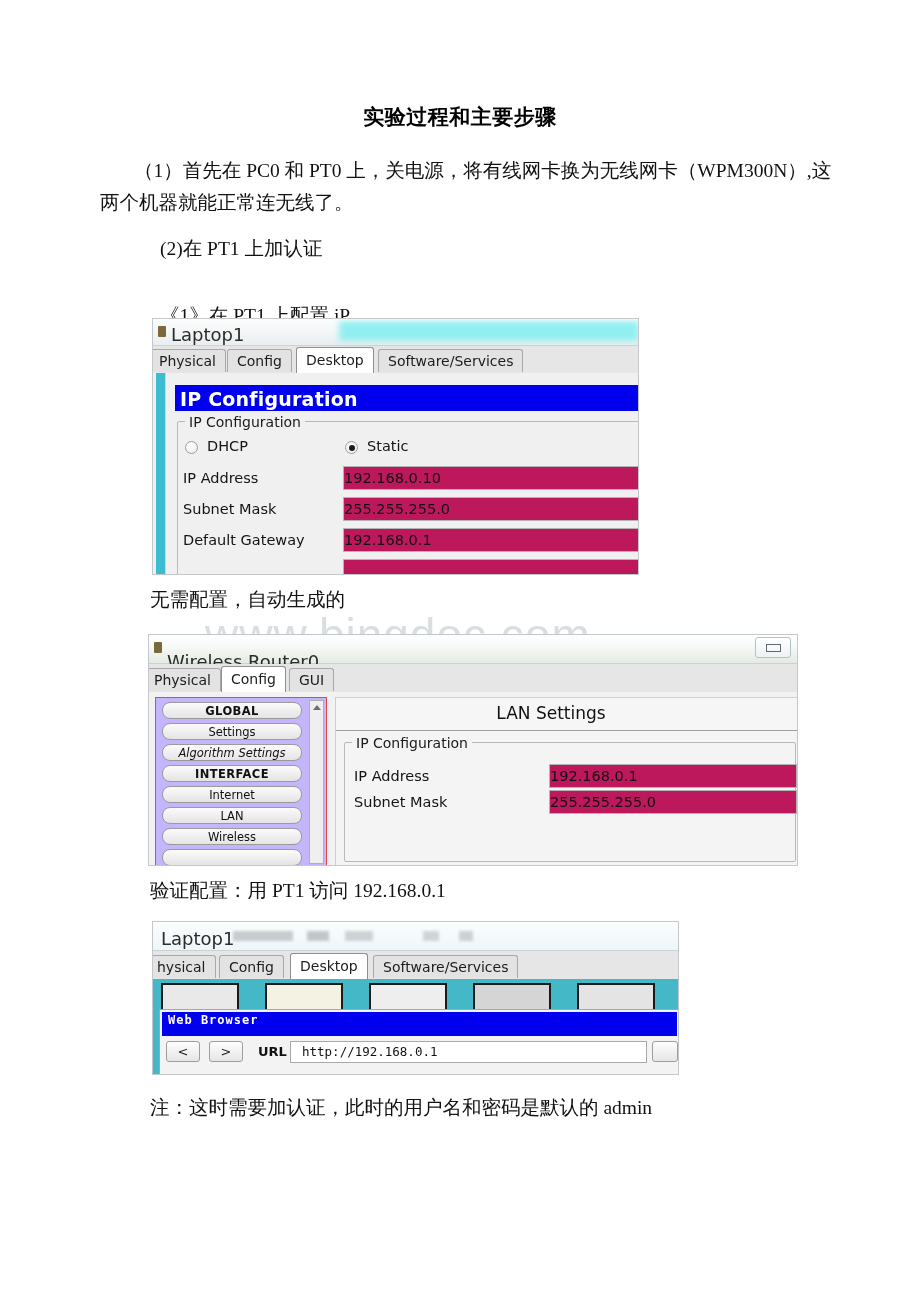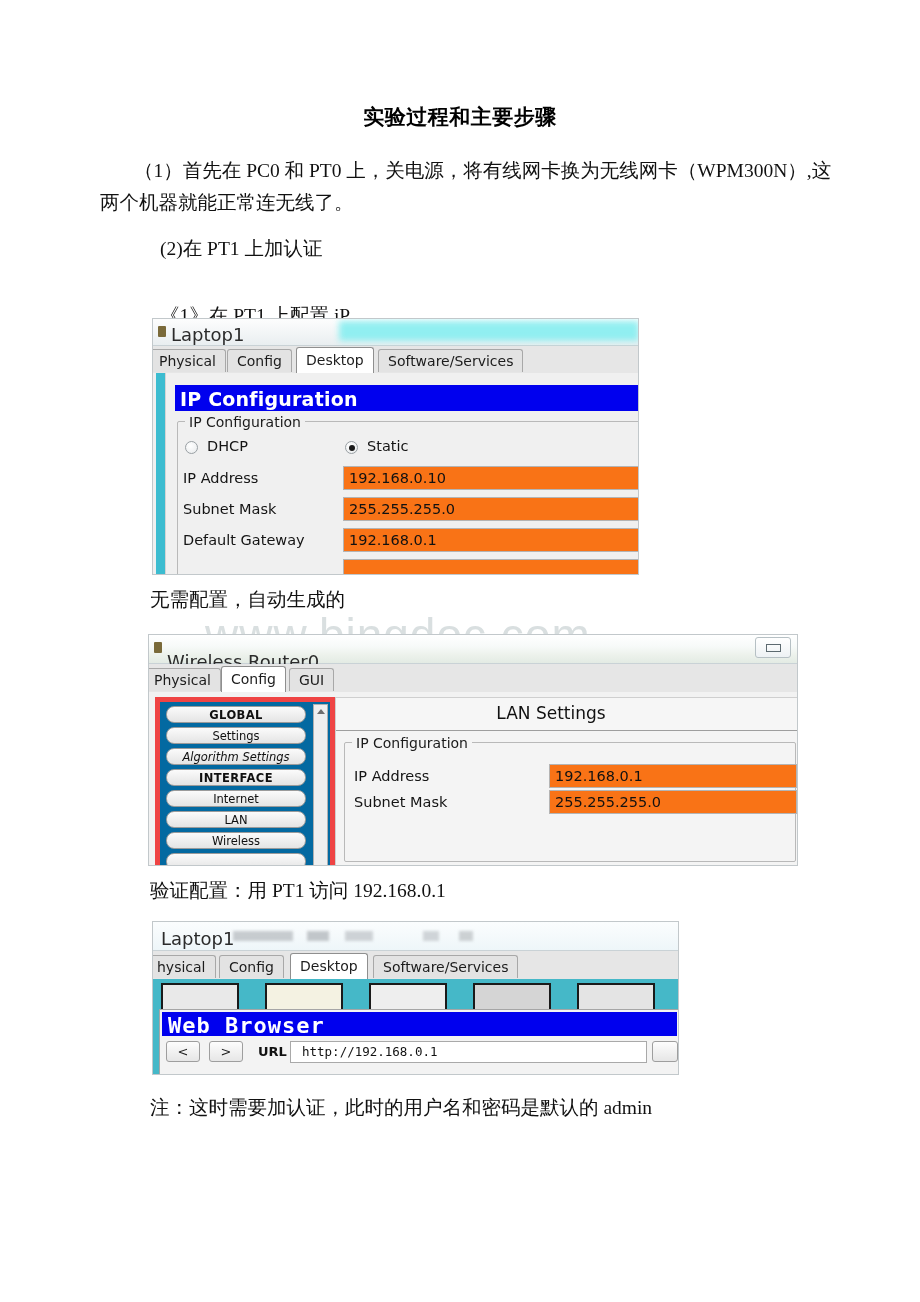--- a/index.html
+++ b/index.html
@@ -164,26 +164,25 @@
     color: #1a1a1a;
   }
   .pt-field-label {
     position: absolute;
     font-size: 14.5px;
     color: #141414;
     white-space: nowrap;
   }
   .pt-textfield {
     position: absolute;
-    background: #f97316;
+    background: #be185d;
     border: 1px solid #b4b4b4;
     box-sizing: border-box;
     font-size: 14.5px;
     color: #111;
-    padding-left: 5px;
     line-height: 22px;
     white-space: nowrap;
     overflow: hidden;
   }
   .pt-radio {
     position: absolute;
     width: 13px; height: 13px;
     border-radius: 50%;
     border: 1px solid #9aa0a4;
     background: radial-gradient(circle at 40% 35%, #ffffff 0%, #eef0f1 70%, #dfe3e5 100%);
@@ -234,21 +233,21 @@
 
   
   .wb-bluebar {
     position: absolute;
     background: #0000ee;
   }
   .wb-title {
     position: absolute;
     left: 6px; top: 1px;
     font-family: "DejaVu Sans Mono", "Liberation Mono", monospace;
-    font-size: 22px;
+    font-size: 12px;
     font-weight: bold;
     color: #ffffff;
     letter-spacing: 1px;
   }
   .wb-navbtn {
     position: absolute;
     width: 34px; height: 21px;
     background: linear-gradient(to bottom,#fdfdfd,#e6e6e6);
     border: 1px solid #9e9e9e;
     border-radius: 3px;
@@ -357,21 +356,21 @@
     </div>
 
     <div class="pt-tabbar" style="height:28px;">
       <div class="pt-tab" style="left:-5px; top:4px;">Physical</div>
       <div class="pt-tab active" style="left:72px; top:2px;">Config</div>
       <div class="pt-tab" style="left:140px; top:4px;">GUI</div>
     </div>
 
     <div style="position:absolute; left:0; top:57px; width:648px; height:173px; background:#f2f2f2;">
 
-      <div style="position:absolute; left:6px; top:5px; width:170px; height:168px; background:#0369a1; border:5px solid #ef4444;">
+      <div style="position:absolute; left:6px; top:5px; width:170px; height:168px; background:#c4b5fd; border:1px solid #ef4444;">
         <div class="rail-btn bold" style="top:4px;">GLOBAL</div>
         <div class="rail-btn" style="top:25px;">Settings</div>
         <div class="rail-btn" style="top:46px;font-style:italic;">Algorithm Settings</div>
         <div class="rail-btn bold" style="top:67px;">INTERFACE</div>
         <div class="rail-btn" style="top:88px;">Internet</div>
         <div class="rail-btn" style="top:109px;">LAN</div>
         <div class="rail-btn" style="top:130px;">Wireless</div>
         <div class="rail-btn" style="top:151px;"></div>
 
         <div class="rail-scroll" style="right:2px; top:2px; height:164px;">

